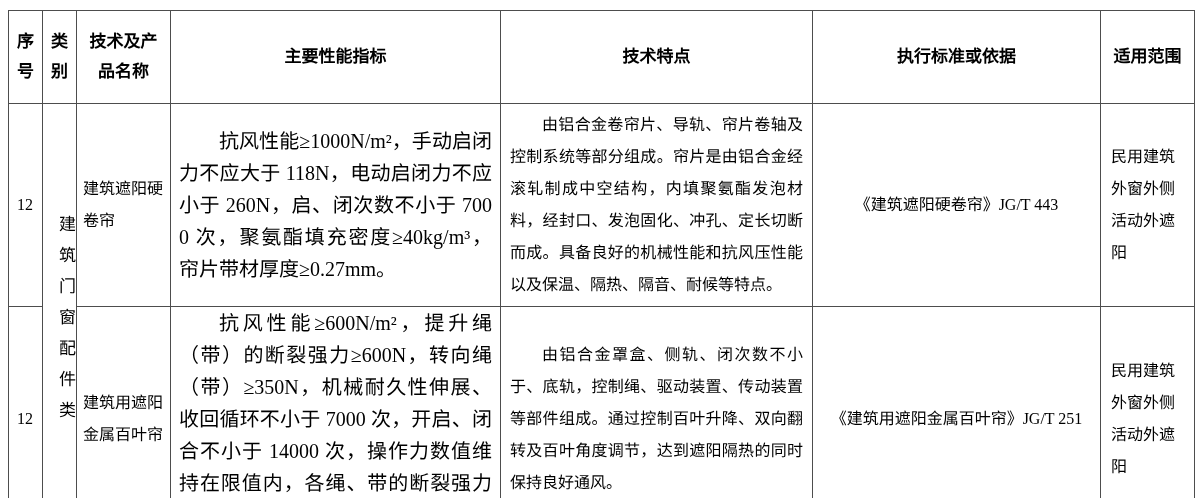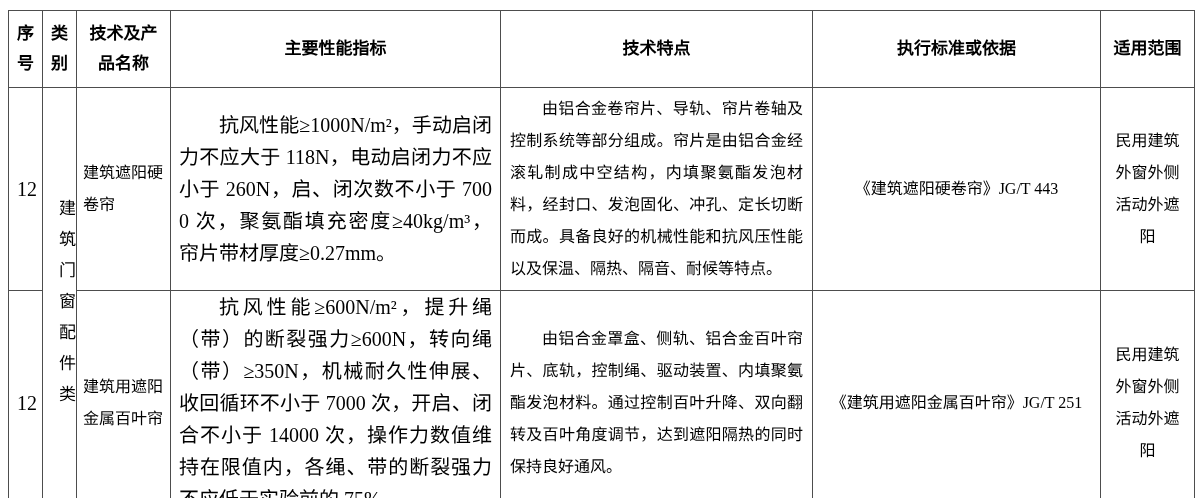--- a/index.html
+++ b/index.html
@@ -15,25 +15,25 @@
   .doc-table th,.doc-table td{
     border:1px solid #4d4d4d;
     vertical-align:middle;
     overflow:hidden;
   }
   
   .doc-table th{
     font-size:17px;font-weight:bold;line-height:30px;
     text-align:center;padding:12px;word-break:break-all;
   }
-  th.hdr-narrow{padding:8px 8px;}
+  th.hdr-narrow{padding:16px 8px;}
   th.hdr-name{padding:0 9px;margin-left:34px;}
   
   td.cell-no{
-    font-size:20px;text-align:left;padding:8px;
+    font-size:16px;text-align:left;padding:8px;
   }
   td.cell-category{padding:16px;text-align:center;}
   td.cell-category .vtext{
     width:17px;margin:0 auto;font-size:17px;line-height:31px;
     word-break:break-all;text-align:center;
   }
   td.cell-name{
     font-size:16px;line-height:32px;padding:0 6px;
     word-break:break-all;text-align:left;
   }
@@ -45,21 +45,21 @@
   td.cell-feat{
     font-size:16px;line-height:32px;padding:0 9px;
     text-align:justify;word-break:break-all;
   }
   td.cell-std{
     font-size:16px;line-height:32px;padding:0 10px;
     text-align:center;
   }
   td.cell-scope{
     font-size:16px;line-height:32px;padding:0 10px;
-    word-break:break-all;text-align:center;
+    word-break:break-all;text-align:left;
   }
   tr.hdr-row{height:74px;}
   tr.row-12{height:203px;}
   tr.row-13{height:202px;}
 </style>
 </head>
 <body>
 
 <div class="doc-table-wrap">
   <table class="doc-table">
@@ -99,20 +99,20 @@
         <td class="cell-std">《建筑遮阳硬卷帘》JG/T 443</td>
         <td class="cell-scope">民用建筑外窗外侧活动外遮阳</td>
       </tr>
       <tr class="row-13">
         <td class="cell-no">12</td>
         <td class="cell-name">建筑用遮阳金属百叶帘</td>
         <td class="cell-perf">
           <div class="para">抗风性能≥600N/m²，提升绳（带）的断裂强力≥600N，转向绳（带）≥350N，机械耐久性伸展、收回循环不小于 7000 次，开启、闭合不小于 14000 次，操作力数值维持在限值内，各绳、带的断裂强力不应低于实验前的 75%。</div>
         </td>
         <td class="cell-feat">
-          <div class="para">由铝合金罩盒、侧轨、铝合金百叶帘片、底轨，控制绳、驱动装置、内填聚氨酯发泡材料。通过控制百叶升降、双向翻转及百叶角度调节，达到遮阳隔热的同时保持良好通风。</div>
+          <div class="para">由铝合金罩盒、侧轨、闭次数不小于、底轨，控制绳、驱动装置、传动装置等部件组成。通过控制百叶升降、双向翻转及百叶角度调节，达到遮阳隔热的同时保持良好通风。</div>
         </td>
         <td class="cell-std">《建筑用遮阳金属百叶帘》JG/T 251</td>
         <td class="cell-scope">民用建筑外窗外侧活动外遮阳</td>
       </tr>
     </tbody>
   </table>
 </div>
 
 </body></html>

